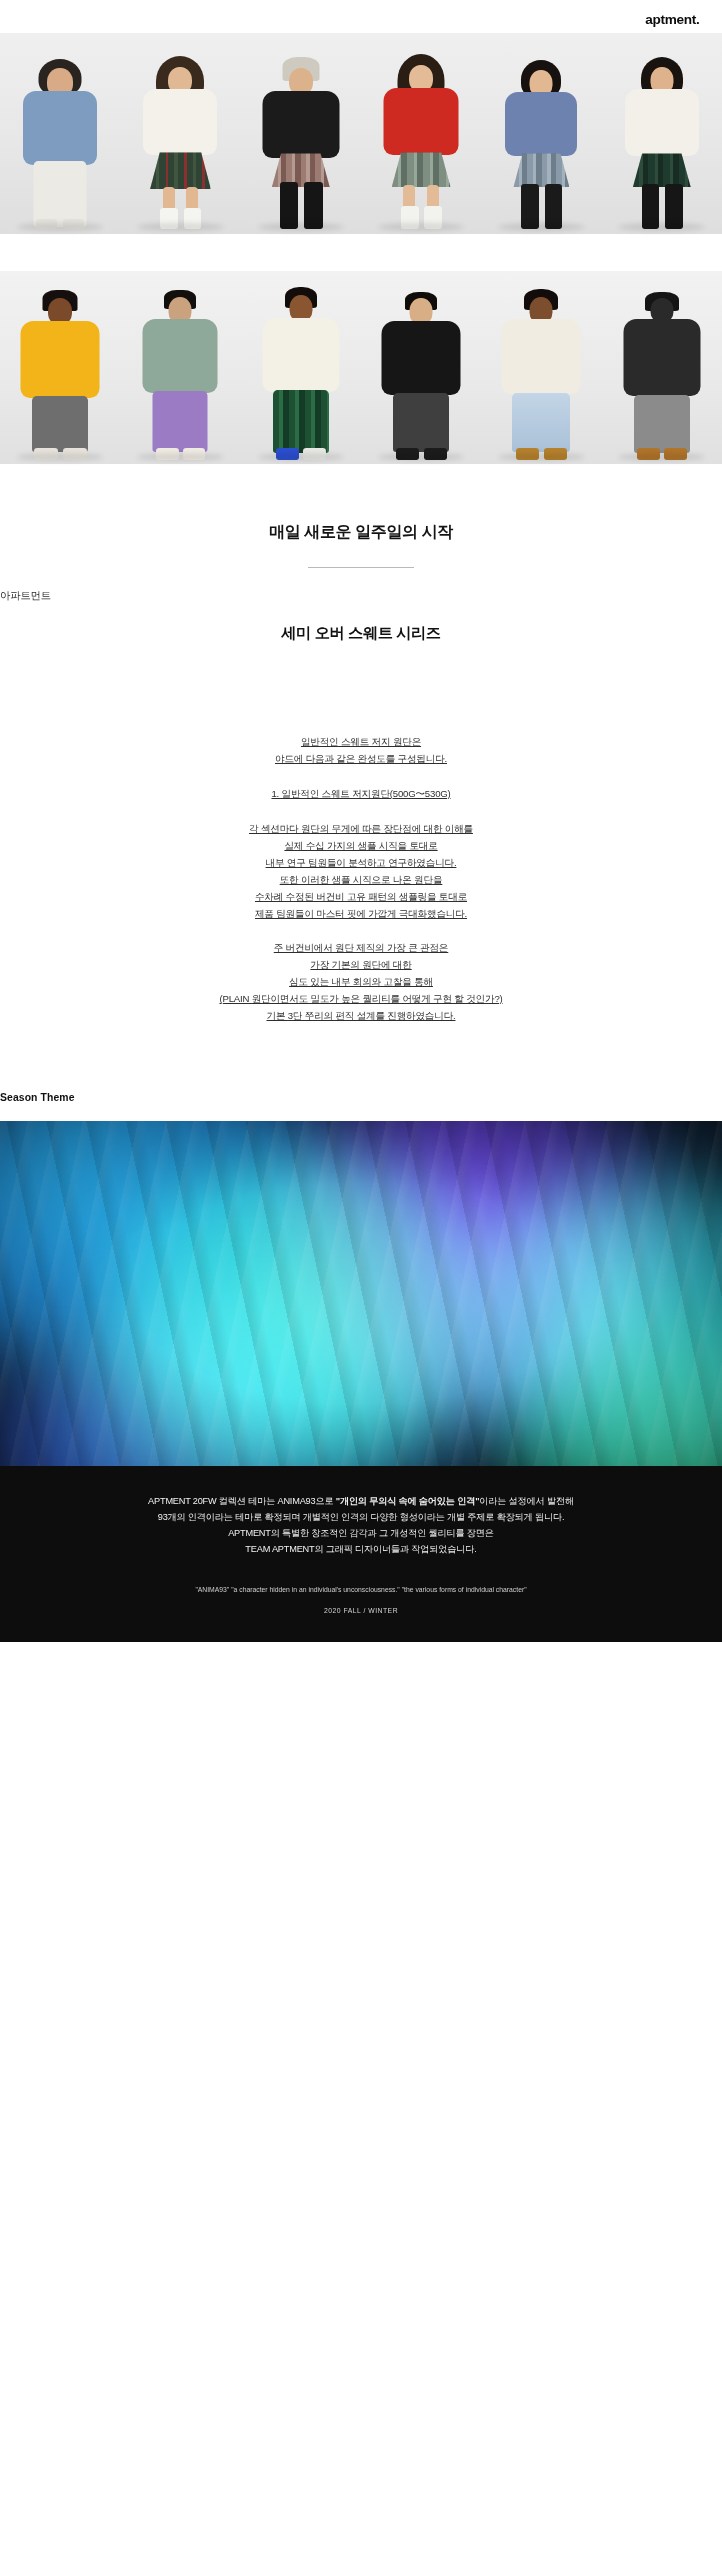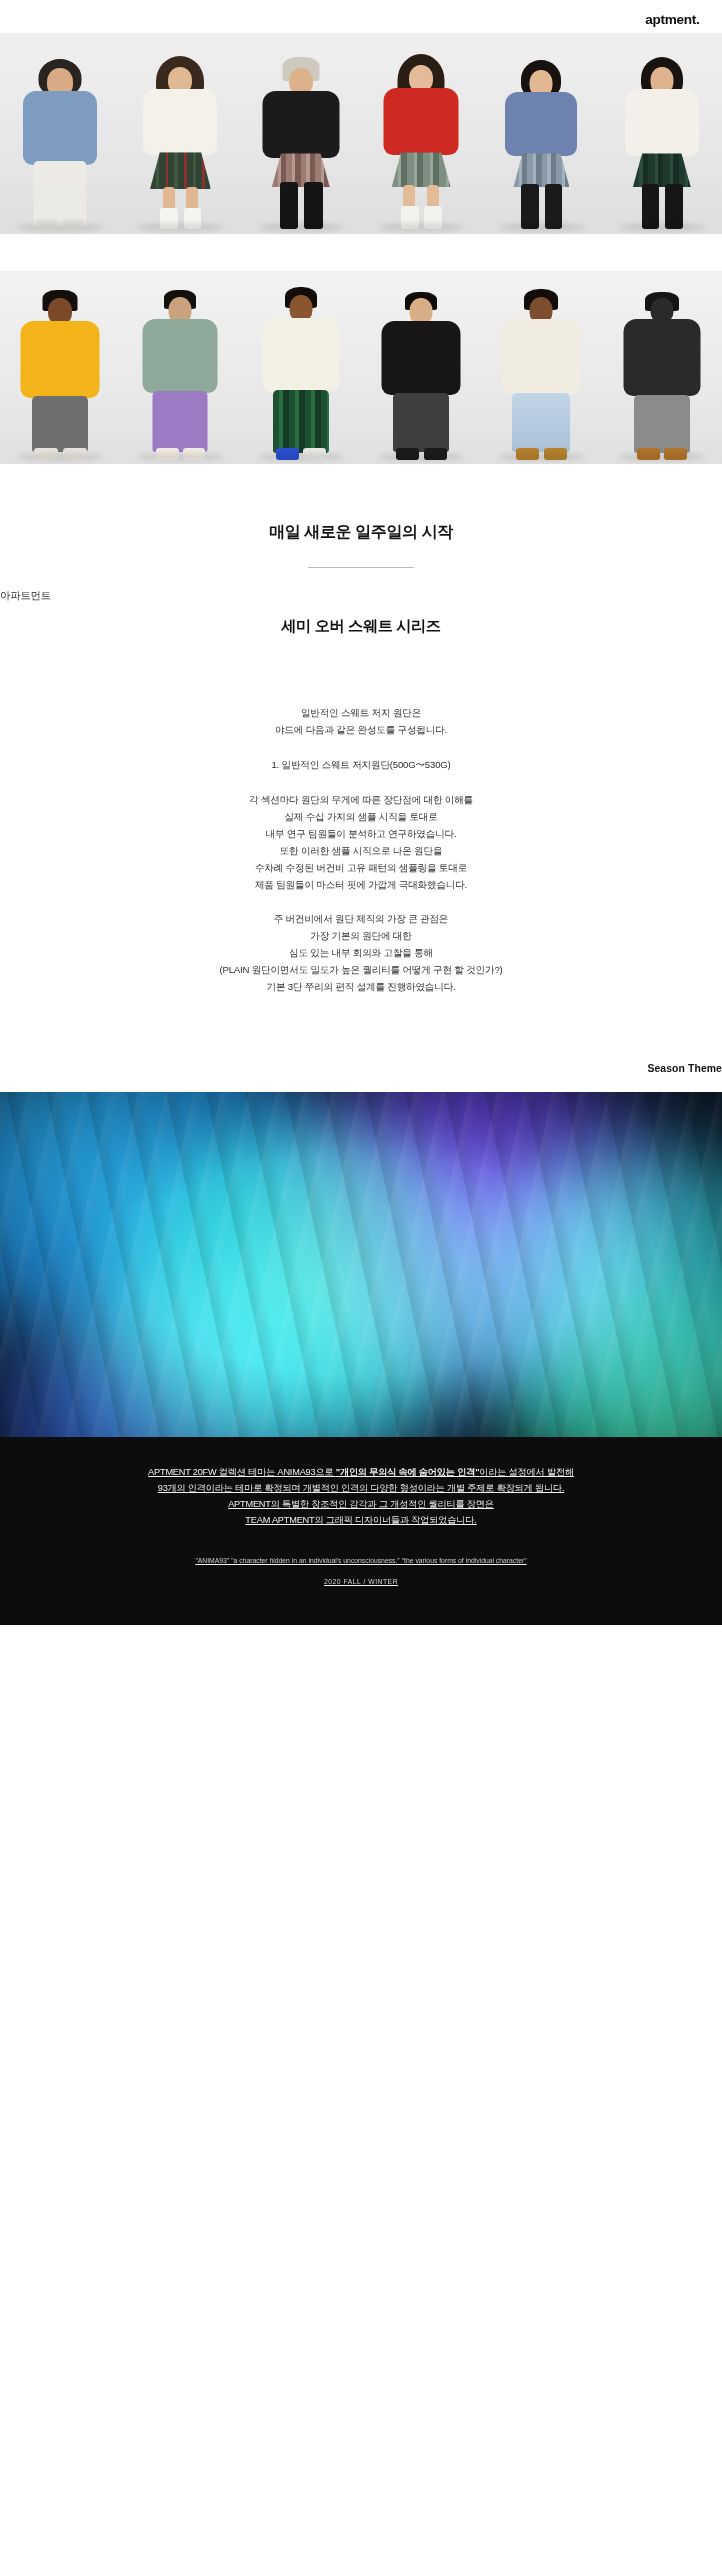--- a/index.html
+++ b/index.html
@@ -136,41 +136,42 @@
     text-align: left;
     font-size: 10.4px;
     color: #2b2b2b;
     letter-spacing: -0.2px;
   }
   .series-title {
     text-align: center;
     font-size: 15.2px;
     font-weight: 700;
     letter-spacing: -0.4px;
-    margin-top: 13px;
+    margin-top: 20px;
     color: #101010;
   }
   .body-copy {
-    margin: 67px auto 0 auto;
+    margin: 89px auto 0 auto;
     width: 449px;
     text-align: center;
     font-size: 9.6px;
     line-height: 17px;
     color: #2e2e2e;
     letter-spacing: -0.2px;
+    text-decoration: underline;
   }
   .body-copy p {
     margin: 0 0 17.7px 0;
   }
   .body-copy .list {
     margin: 0 0 17.7px 0;
   }
   .body-copy .list div { margin: 0; }
   .season-theme {
-    text-align: right;
+    text-align: left;
     font-size: 10.4px;
     font-weight: 700;
     color: #111111;
     padding: 50px 0 17.7px 0;
     letter-spacing: 0.1px;
   }
 
   
   .artwork {
     width: 722px;
@@ -202,23 +203,22 @@
   .artwork .vign {
     position: absolute;
     inset: 0;
     background: radial-gradient(ellipse at 50% 50%, rgba(0,0,0,0) 45%, rgba(0,0,0,0.35) 100%);
   }
 
   
   .footer-dark {
     background: #0d0d0d;
     color: #f2f2f2;
-    padding: 27px 0 40px 0;
+    padding: 27px 0 28px 0;
     text-align: center;
-    text-decoration: underline;
   }
   .footer-dark .main-copy {
     font-size: 9.2px;
     line-height: 16px;
     letter-spacing: -0.2px;
     width: 610px;
     margin: 0 auto;
   }
   .footer-dark .main-copy b {
     font-weight: 700;

